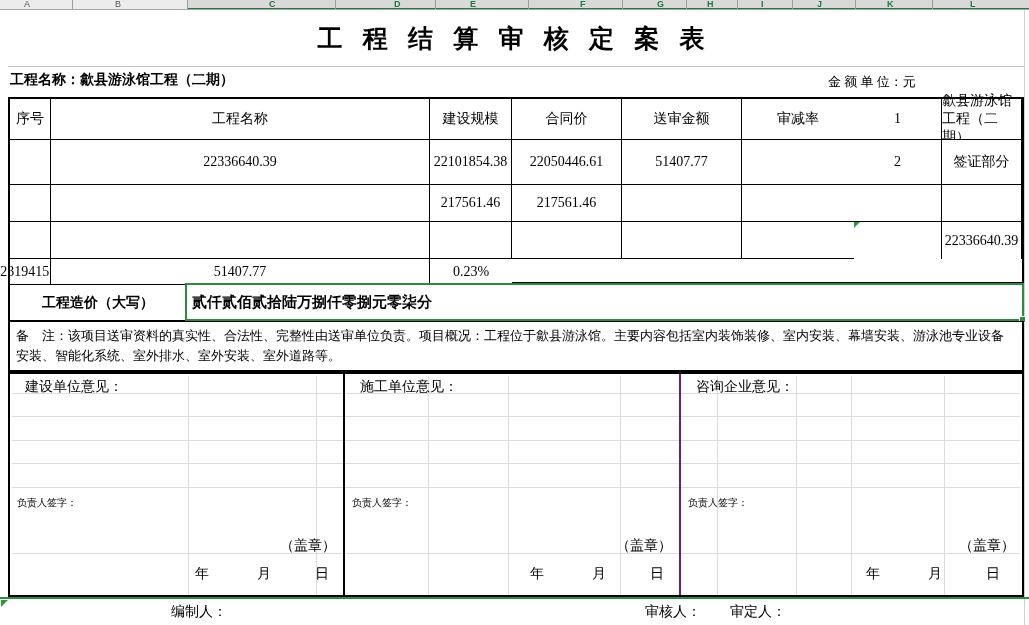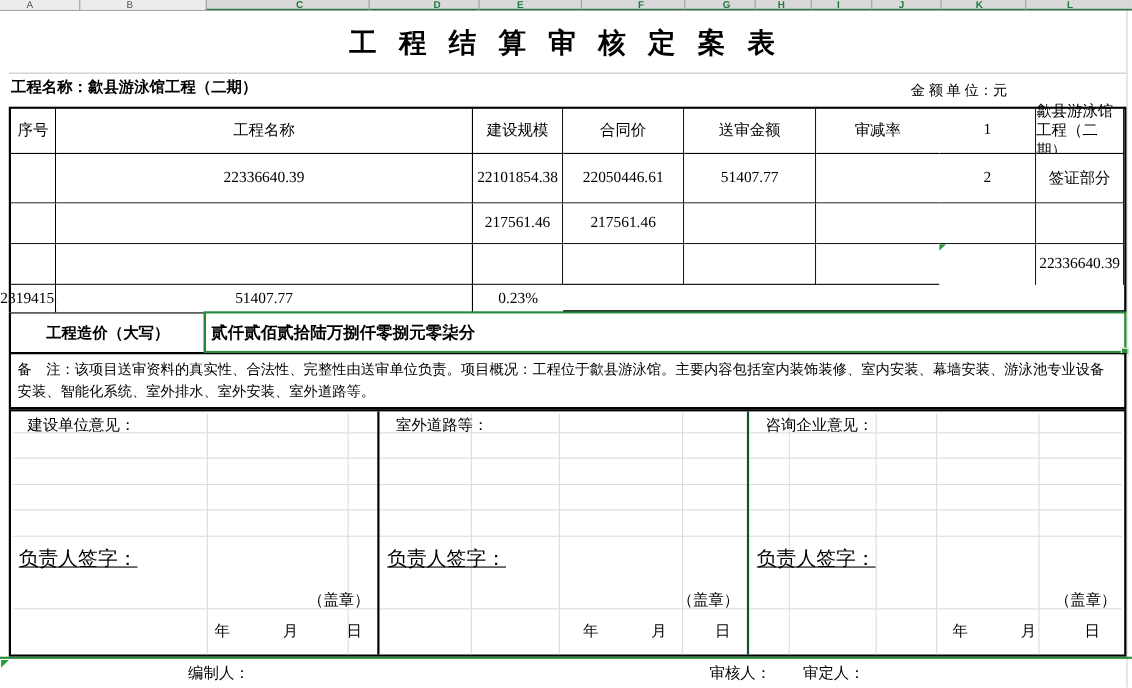--- a/index.html
+++ b/index.html
@@ -50,23 +50,23 @@
     padding:4px 6px 0 6px; overflow:hidden; }
   
   .op-area { position:absolute; left:8px; top:372px; width:1016px; height:225px;
     border:2px solid #000; }
   .gl { position:absolute; background:#dcdcdc; }
   .gl.v { width:1px; top:2px; height:219px; }
   .gl.h { height:1px; left:2px; width:1008px; }
   .op-box { position:absolute; top:0; height:221px; }
   .op-box.b1 { left:0; width:333px; }
   .op-box.b2 { left:333px; width:336px; border-left:2px solid #000; }
-  .op-box.b3 { left:669px; width:343px; border-left:2px solid #14532d; }
+  .op-box.b3 { left:669px; width:343px; border-left:2px solid #701a75; }
   .op-title { position:absolute; left:5px; top:4px; font-size:14px;margin-left:10px; }
-  .op-sign  { position:absolute; left:7px; top:122px; font-size:18px;text-decoration:underline; }
+  .op-sign  { position:absolute; left:7px; top:122px; font-size:10px; }
   .op-seal  { position:absolute; right:7px; top:163px; font-size:14px; }
   .op-date  { position:absolute; left:0; top:191px; width:100%; height:22px; font-size:14px; }
   .op-date .d1 { position:absolute; left:185px; }
   .op-date .d2 { position:absolute; left:247px; }
   .op-date .d3 { position:absolute; left:305px; }
   
   .bottom-green { position:absolute; left:0; top:597px; width:1029px; height:2px; background:#2a8c3c; }
   .corner-flag { position:absolute; left:1px; top:600px; width:0; height:0;
     border-top:7px solid #2a9d3a; border-right:7px solid transparent; }
   .foot-label { position:absolute; top:603px; font-size:14px;margin-left:48px; }
@@ -184,21 +184,21 @@
     <span class="op-title">建设单位意见：</span>
     <span class="op-sign">负责人签字：</span>
     <span class="op-seal">（盖章）</span>
     <div class="op-date">
       <span class="d1">年</span>
       <span class="d2">月</span>
       <span class="d3">日</span>
     </div>
   </div>
   <div class="op-box b2">
-    <span class="op-title">室外道路等：</span>
+    <span class="op-title">施工单位意见：</span>
     <span class="op-sign">负责人签字：</span>
     <span class="op-seal">（盖章）</span>
     <div class="op-date">
       <span class="d1">年</span>
       <span class="d2">月</span>
       <span class="d3">日</span>
     </div>
   </div>
   <div class="op-box b3">
     <span class="op-title">咨询企业意见：</span>

